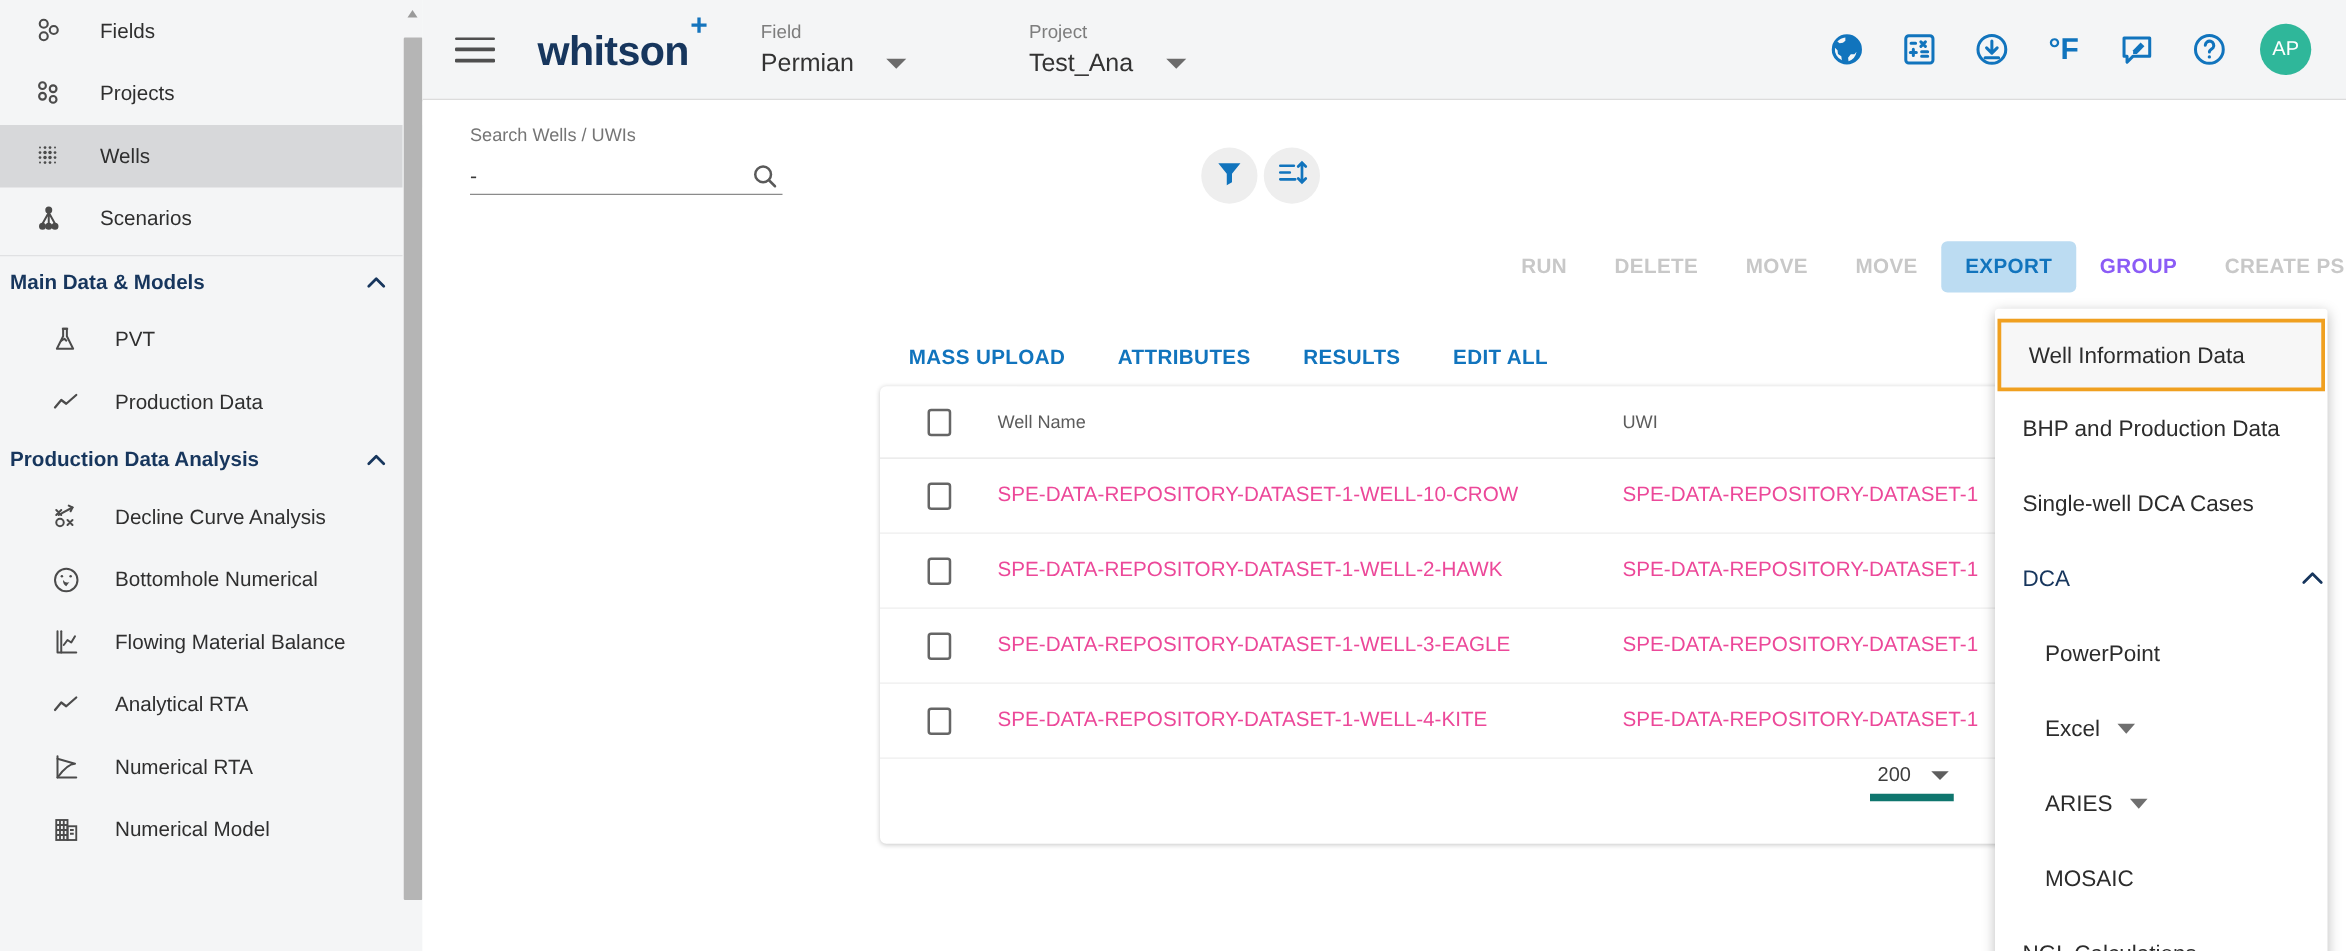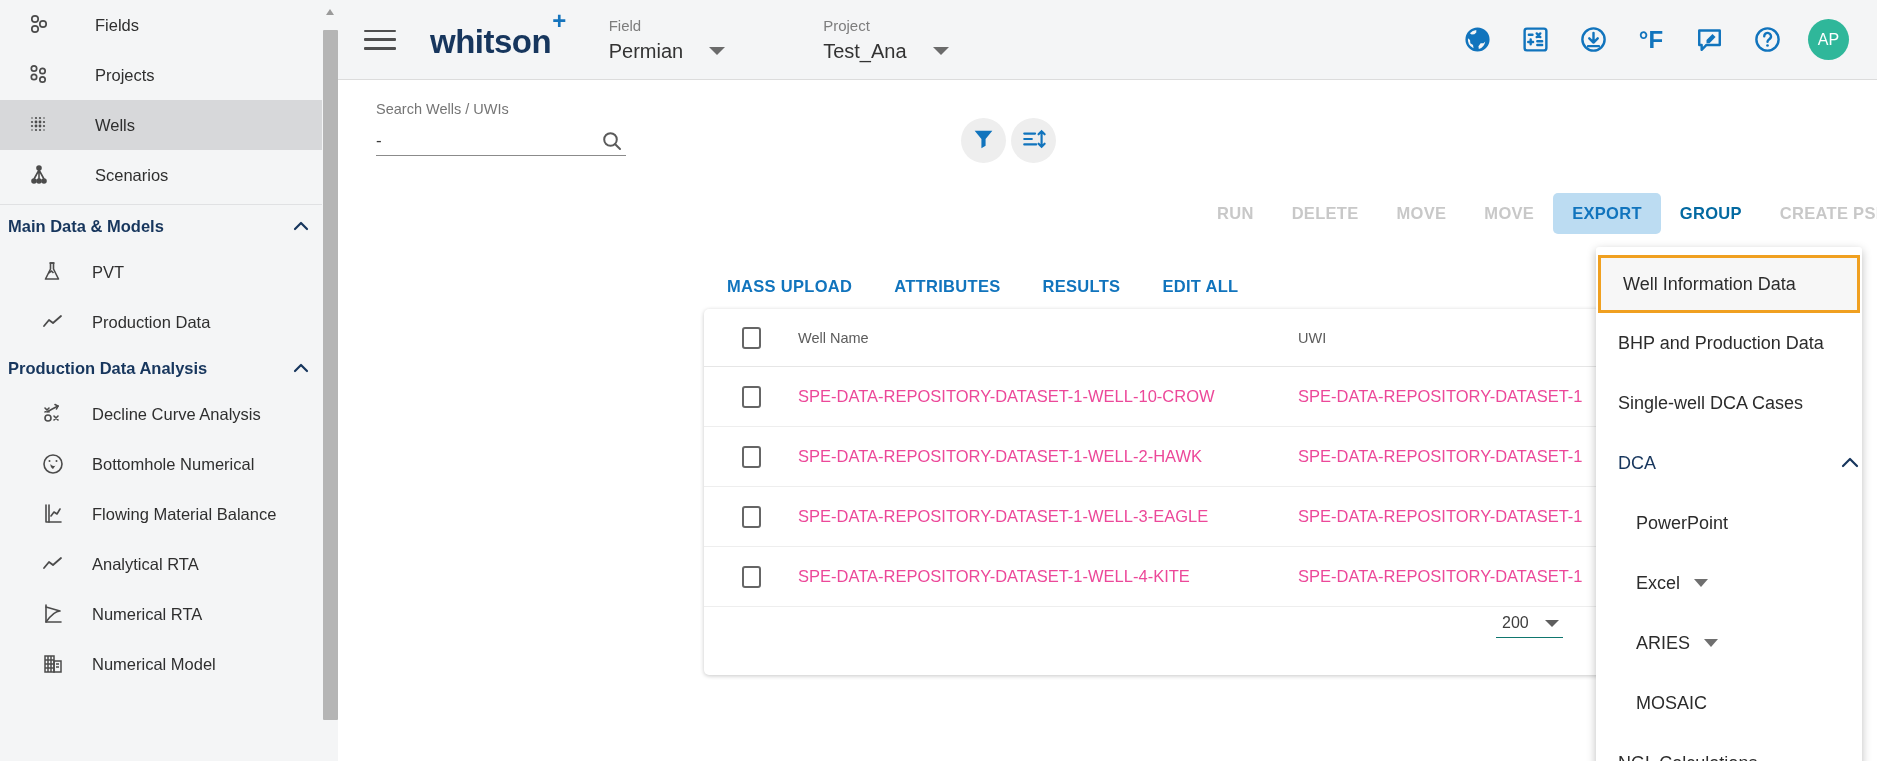--- a/index.html
+++ b/index.html
@@ -24,21 +24,21 @@
     cursor: pointer;
   }
   .nav-item.active { background: #d7d8da; }
   .nav-ico {
     width: 34px; height: 30px;
     display: flex; align-items: center; justify-content: center;
     color: #4b4b4b; flex: none;
   }
   .nav-ico svg { display: block; }
   .nav-label {
-    margin-left: 39px;
+    margin-left: 24px;
     font-size: 16.5px; color: #2f2f2f;
     white-space: nowrap;
   }
   .nav-item.sub { padding-left: 36px; }
   .nav-item.sub .nav-label { margin-left: 22px; }
   .nav-divider { height: 1px; background: #e0e1e3; margin: 4px 0 0 0; }
   .section-head {
     display: flex; align-items: center; justify-content: space-between;
     height: 42px; padding: 0 26px 0 8px;
     cursor: pointer;
@@ -139,21 +139,21 @@
 
   #toolbar {
     position: absolute; left: 860px; top: 112px;
     display: flex; align-items: center; gap: 0;
     font-size: 16.5px; font-weight: bold; letter-spacing: .3px;
   }
   .tbtn {
     padding: 11px 19px; border-radius: 5px;
     color: #c8c8c8; cursor: pointer; white-space: nowrap;
   }
-  .tbtn.enabled { color: #0369a1; }
+  .tbtn.enabled { color: #8b5cf6; }
   .tbtn.active { color: #1174bd; background: #bcdcf2; }
 
   #tabs {
     position: absolute; left: 368px; top: 188px;
     display: flex; align-items: center;
   }
   .tab {
     padding: 8px 21px; font-size: 16.5px; font-weight: bold;
     color: #1174bd; letter-spacing: .3px; cursor: pointer; white-space: nowrap;
   }
@@ -179,21 +179,21 @@
   .c-uwi  { width: 440px; flex: none; }
   .c-scen { width: 200px; flex: none; }
   .c-act  { width: 80px; flex: none; display:flex; justify-content:center; }
   .cell { font-size: 16.5px; color: #ec4899; white-space: nowrap; overflow: hidden; }
 
   #pager {
     position: absolute; right: 22px; bottom: 30px;
     display: flex; align-items: center; gap: 0;
   }
   #ppsel {
-    display:flex; align-items:center; border-bottom:1px solid #0f766e;
+    display:flex; align-items:center; border-bottom:6px solid #0f766e;
     padding: 2px 4px 5px 6px; cursor:pointer; margin-right: 38px;
   }
   #ppsel .v { font-size: 16px; color:#3d3d3d; }
   #ppsel .cd {
     width:0;height:0;margin-left:16px;
     border-left:7px solid transparent;border-right:7px solid transparent;
     border-top:7px solid #5e5e5e;
   }
   #pgtext { font-size: 16px; color: #3d3d3d; margin-right: 56px; white-space:nowrap; }
   .pgarrow { width: 40px; height:40px; display:flex;align-items:center;justify-content:center; cursor:pointer; color:#b6b6b6; }

